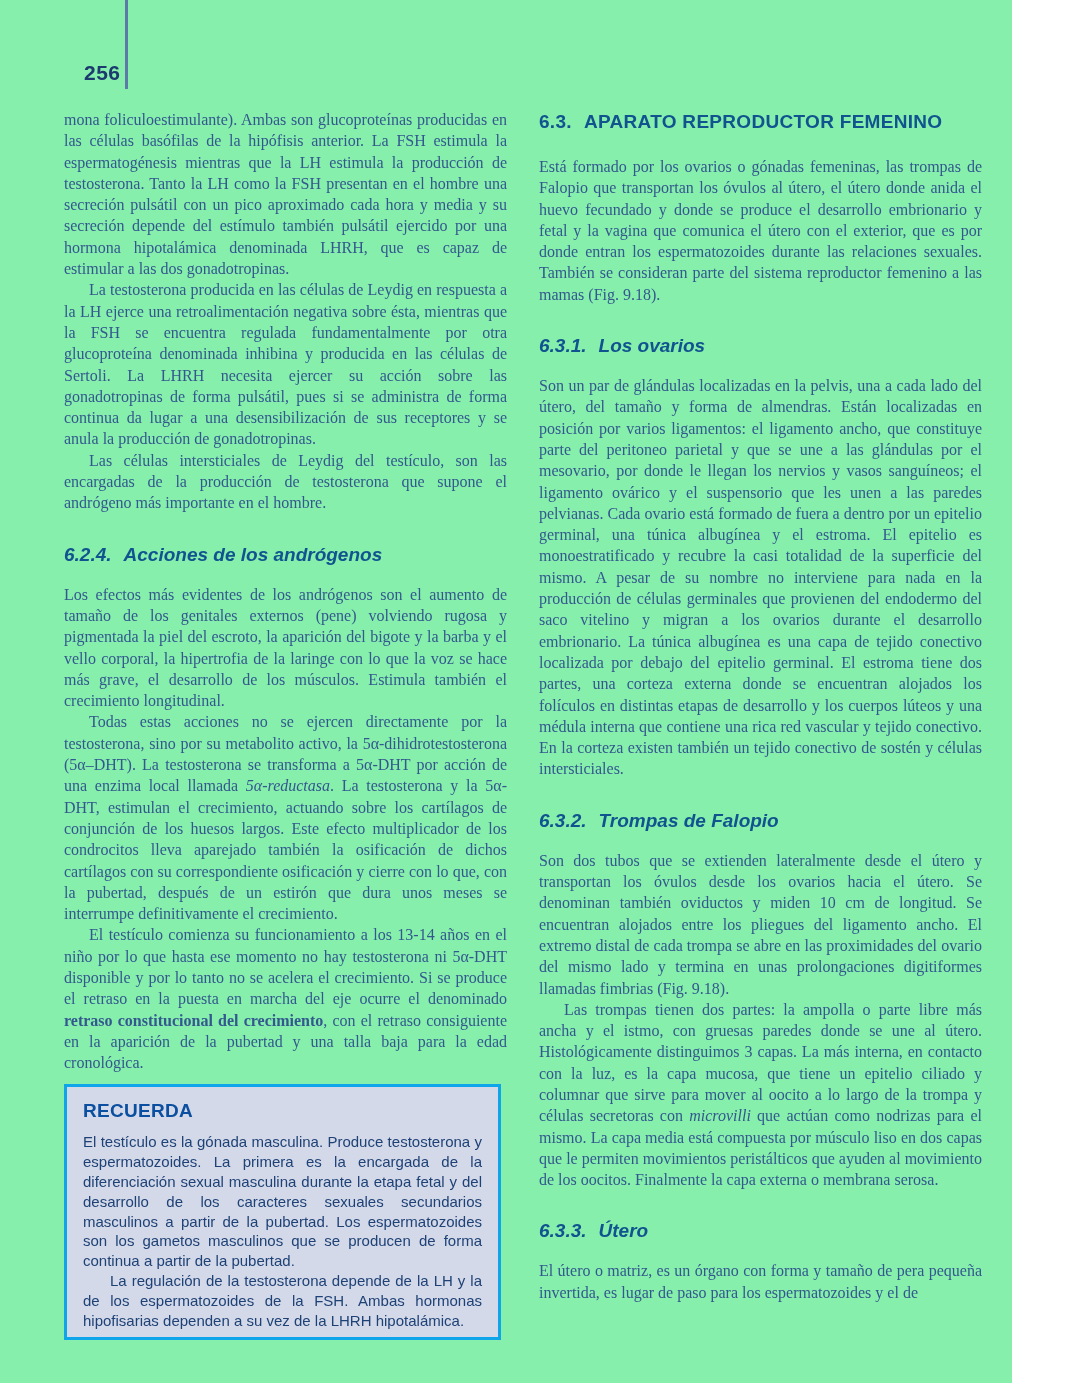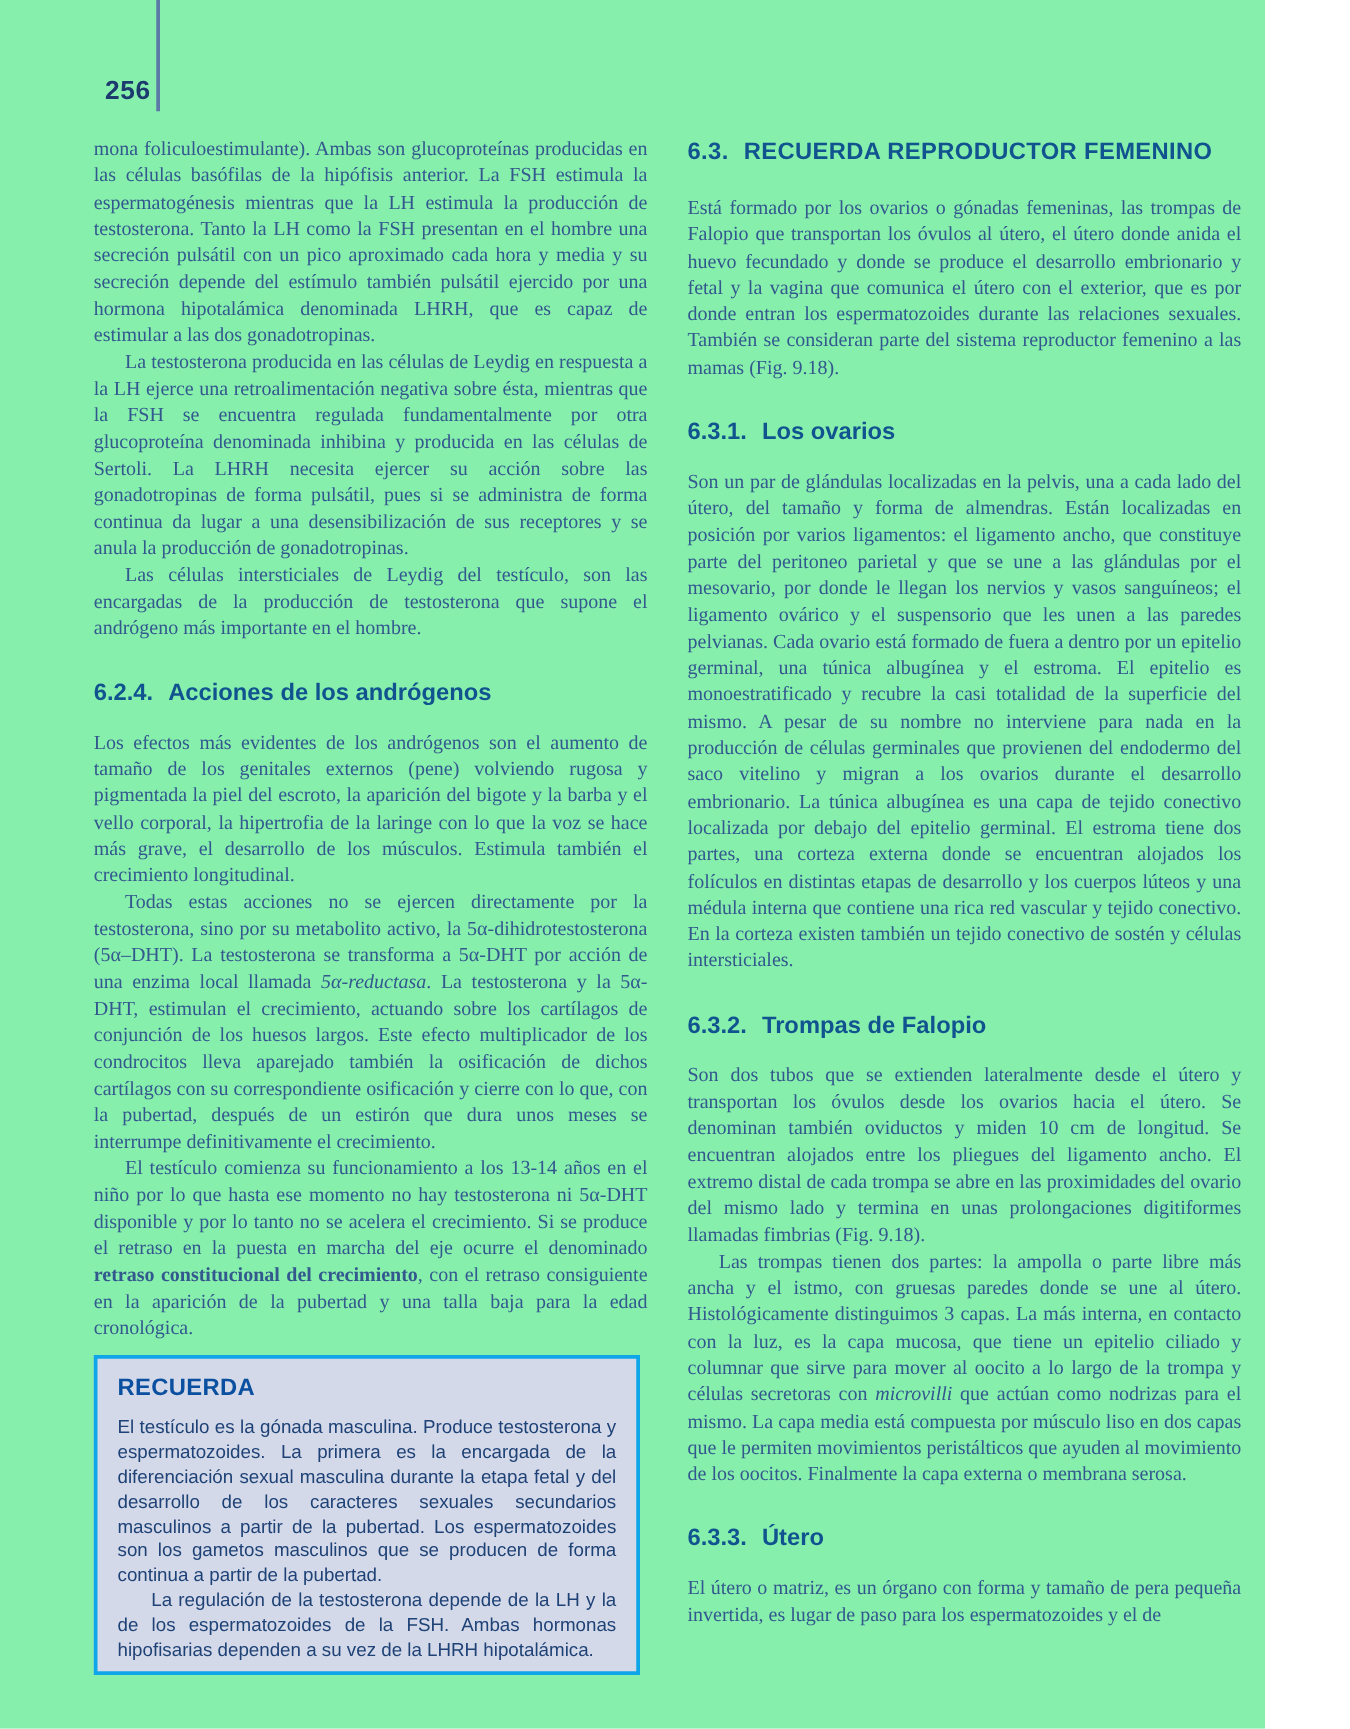--- a/index.html
+++ b/index.html
@@ -19,39 +19,39 @@
     display:flex;align-items:baseline;
     font-family:"Liberation Sans", sans-serif;
   }
   .pagenum{
     font-weight:bold;font-size:21px;color:#1c3a6e;letter-spacing:0.5px;
   }
   .booktitle{
     margin-left:23px;font-size:19px;color:#2f5f9f;
   }
   .columns{
-    position:absolute;top:109px;left:75px;width:918px;
+    position:absolute;top:109px;left:64px;width:918px;
     display:flex;gap:32px;
   }
   .col{flex:1;min-width:0;}
   .body{
     margin:0;
     font-size:16px;line-height:21.3px;
     color:#33588e;
     text-align:justify;
     hyphens:auto;-webkit-hyphens:auto;
   }
   .indent{text-indent:25px;}
   .h2,.h3{
     font-family:"Liberation Sans", sans-serif;
     font-weight:bold;color:#10538f;
     margin:30px 0 18px 0;
   }
   .h2{font-size:19px;letter-spacing:0.3px;margin-top:2px;margin-bottom:23px;}
-  .h3{font-size:19px;}
+  .h3{font-size:19px;font-style:italic;}
   .h-num{display:inline-block;}
   .h-title{display:inline-block;margin-left:12px;}
   .recuerda{
     margin-top:11px;margin-right:6px;
     background:#d3d9e8;
     border:3px solid #0ea5e9;
     padding:10px 16px 7px 16px;
     box-sizing:border-box;
   }
   .rec-title{
@@ -96,21 +96,21 @@
 
       <aside class="recuerda">
         <div class="rec-title">RECUERDA</div>
         <p class="rec-body"><span>El testículo es la gónada masculina. Produce testosterona y espermatozoides. La primera es la encargada de la diferenciación sexual masculina durante la etapa fetal y del desarrollo de los caracteres sexuales secundarios masculinos a partir de la pubertad. Los espermatozoides son los gametos masculinos que se producen de forma continua a partir de la pubertad.</span></p>
         <p class="rec-body rec-indent"><span>La regulación de la testosterona depende de la LH y la de los espermatozoides de la FSH. Ambas hormonas hipofisarias dependen a su vez de la LHRH hipotalámica.</span></p>
       </aside>
     </div>
 
     <div class="col">
       <h2 class="h2">
-        <span class="h-num">6.3.</span><span class="h-title">RECUERDA REPRODUCTOR FEMENINO</span>
+        <span class="h-num">6.3.</span><span class="h-title">APARATO REPRODUCTOR FEMENINO</span>
       </h2>
       <p class="body"><span>Está formado por los ovarios o gónadas femeninas, las trompas de Falopio que transportan los óvulos al útero, el útero donde anida el huevo fecundado y donde se produce el desarrollo embrionario y fetal y la vagina que comunica el útero con el exterior, que es por donde entran los espermatozoides durante las relaciones sexuales. También se consideran parte del sistema reproductor femenino a las mamas (Fig. 9.18).</span></p>
 
       <h3 class="h3">
         <span class="h-num">6.3.1.</span><span class="h-title">Los ovarios</span>
       </h3>
       <p class="body"><span>Son un par de glándulas localizadas en la pelvis, una a cada lado del útero, del tamaño y forma de almendras. Están localizadas en posición por varios ligamentos: el ligamento ancho, que constituye parte del peritoneo parietal y que se une a las glándulas por el mesovario, por donde le llegan los nervios y vasos sanguíneos; el ligamento ovárico y el suspensorio que les unen a las paredes pelvianas. Cada ovario está formado de fuera a dentro por un epitelio germinal, una túnica albugínea y el estroma. El epitelio es monoestratificado y recubre la casi totalidad de la superficie del mismo. A pesar de su nombre no interviene para nada en la producción de células germinales que provienen del endodermo del saco vitelino y migran a los ovarios durante el desarrollo embrionario. La túnica albugínea es una capa de tejido conectivo localizada por debajo del epitelio germinal. El estroma tiene dos partes, una corteza externa donde se encuentran alojados los folículos en distintas etapas de desarrollo y los cuerpos lúteos y una médula interna que contiene una rica red vascular y tejido conectivo. En la corteza existen también un tejido conectivo de sostén y células intersticiales.</span></p>
 
       <h3 class="h3">
         <span class="h-num">6.3.2.</span><span class="h-title">Trompas de Falopio</span>

